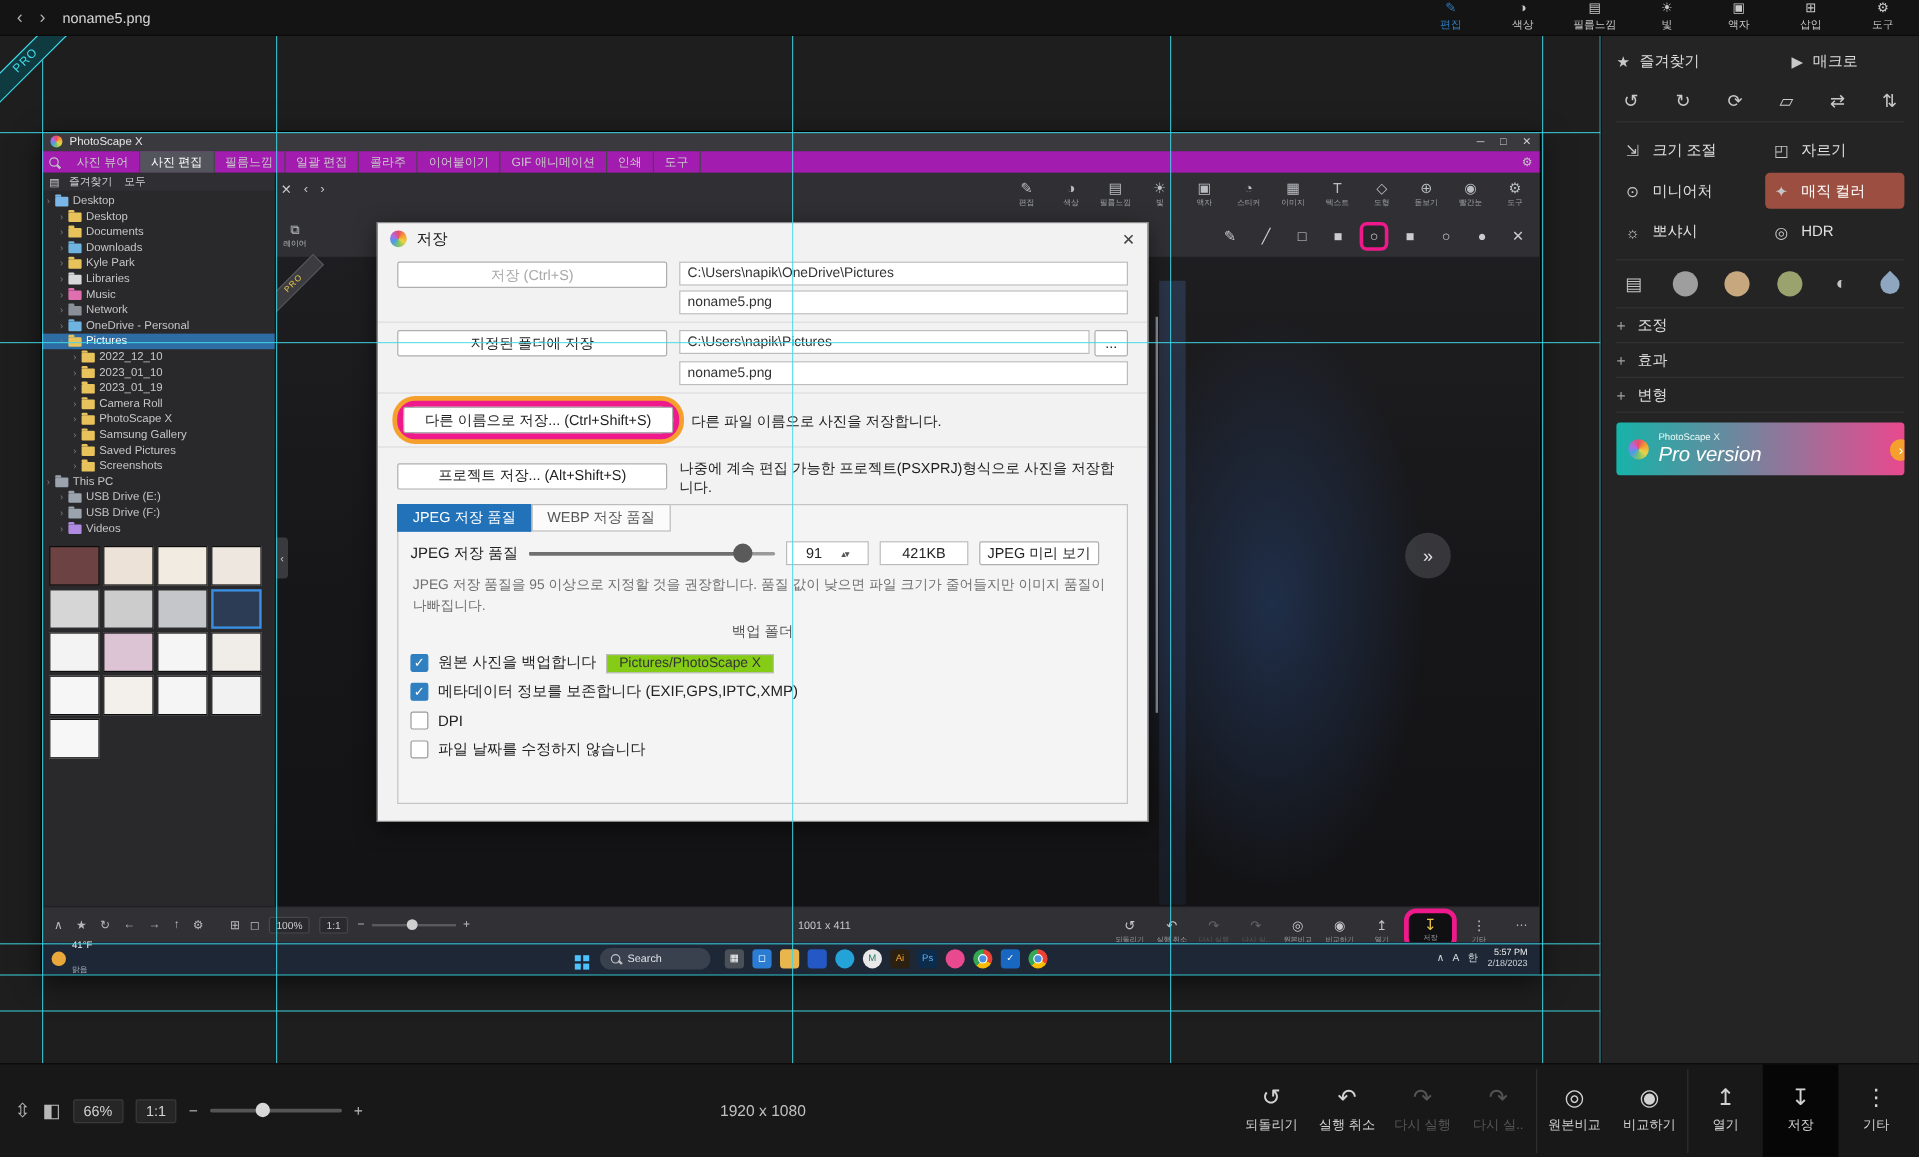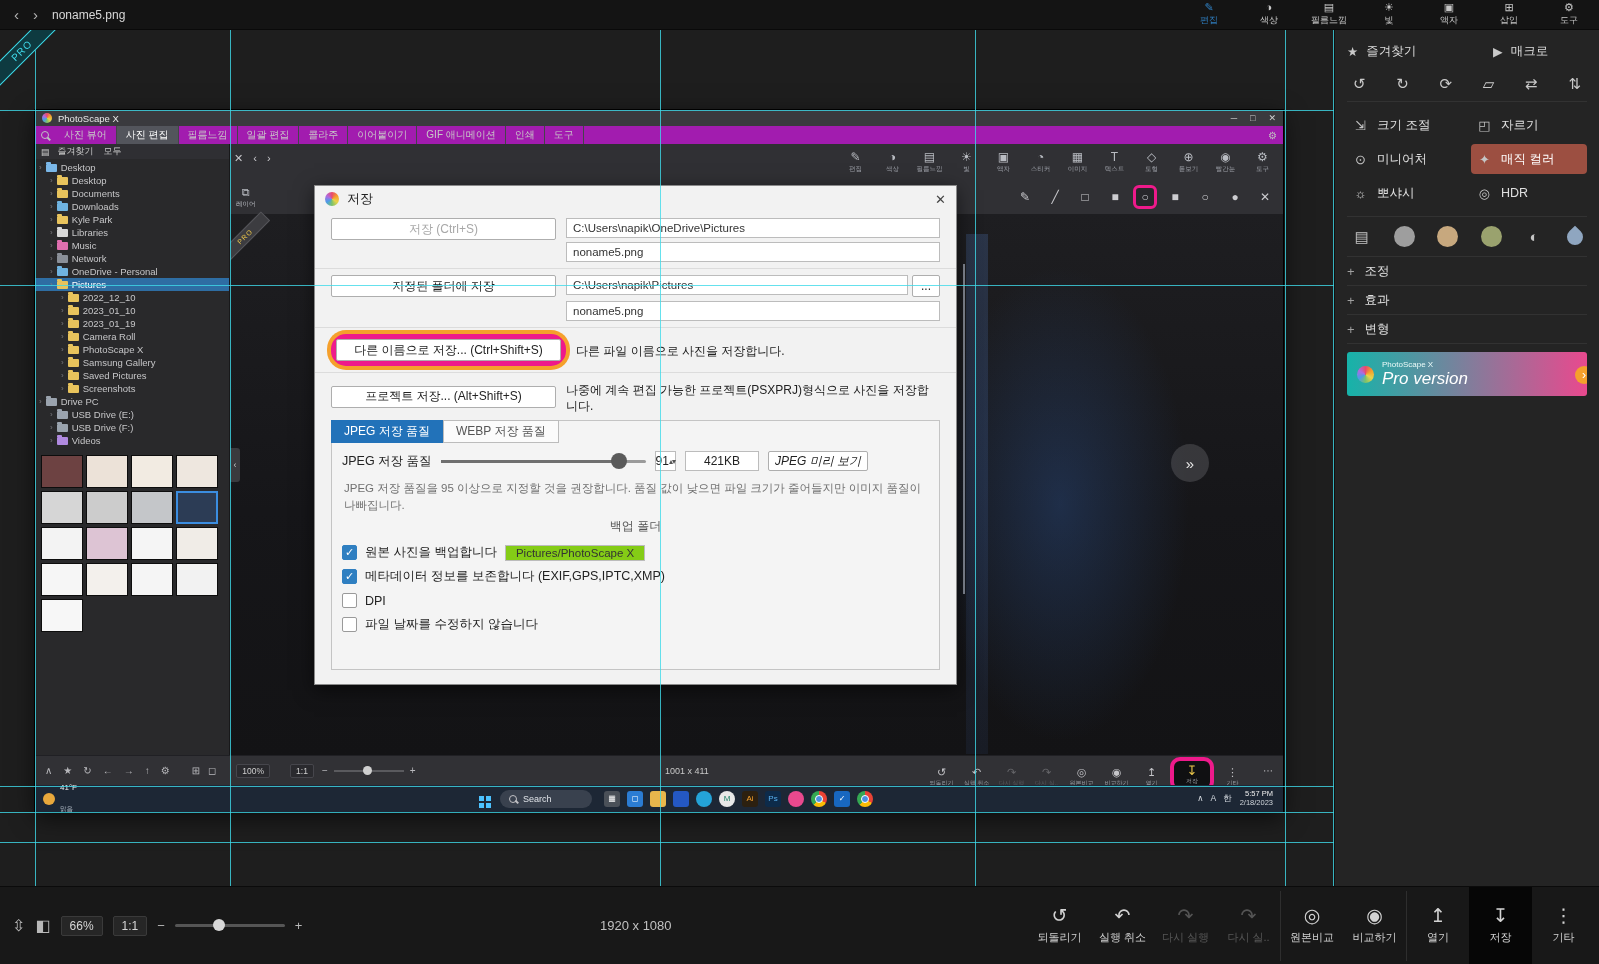--- a/index.html
+++ b/index.html
@@ -117,51 +117,51 @@
 .dlg-title { height:26px; display:flex; align-items:center; gap:8px; padding:0 10px; font-size:13px; color:#222; }
 .dlg-close { margin-left:auto; color:#444; font-size:13px; }
 .dlg-body { padding:6px 16px 0; }
 .dlg-sep { height:1px; background:#dcdcdc; margin:6px -16px; }
 .dlg-row { display:flex; gap:10px; align-items:flex-start; }
 .dlg-row.mid { align-items:center; }
 .dlg-col { flex:1; display:flex; flex-direction:column; gap:4px; }
 .dlg-btn { width:225px; height:22px; background:#fff; border:1px solid #aeaeae; border-radius:2px; font-size:12px; color:#222; font-family:"Liberation Sans",sans-serif; flex:0 0 auto; }
 .dlg-btn.disabled { color:#a8a8a8; }
 .dlg-btn.browse { width:28px; margin-left:4px; }
-.dlg-btn.preview { width:100px; height:20px;font-style:italic; }
+.dlg-btn.preview { width:100px; height:20px; }
 .dlg-field { height:20px; background:#fff; border:1px solid #bcbcbc; font-size:11.5px; color:#333; display:flex; align-items:center; padding:0 6px; white-space:nowrap; overflow:hidden; }
 .grow { flex:1; }
 .dlg-desc { font-size:12px; color:#222; line-height:1.35; padding-top:3px; }
 .ann { display:inline-block; border:5px solid var(--accent-pink); border-radius:15px; box-shadow:0 0 0 4px var(--accent-orange); background:#fff; flex:0 0 auto; }
 .ann .dlg-btn { border:1px solid #aeaeae; display:block; }
 .dlg-panel { position:relative; margin-top:6px; border:1px solid #c4c4c4; height:250px; padding:30px 10px 6px; background:#f4f4f4; }
 .dlg-tabs { position:absolute; top:-1px; left:-1px; display:flex; }
 .dlg-tab { height:23px; display:flex; align-items:center; padding:0 12px; font-size:12px; border:1px solid #bcbcbc; background:#fbfbfb; color:#555; }
 .dlg-tab.active { background:var(--tab-blue); color:#fff; border-color:var(--tab-blue); }
 .quality-row { display:flex; align-items:center; gap:9px; font-size:12.5px; color:#222; }
 .q-slider { width:205px; height:3px; background:#9a9a9a; border-radius:2px; position:relative; }
 .q-slider .fill { position:absolute; left:0; top:0; height:3px; width:87%; background:#6f6f6f; }
 .q-slider .th { position:absolute; left:calc(87% - 8px); top:-7px; width:16px; height:16px; border-radius:50%; background:#5a5a5a; }
-.spin { display:flex; align-items:center; border:1px solid #bcbcbc; background:#fff; height:20px; padding:0 0; gap:0; font-size:12px; }
+.spin { display:flex; align-items:center; border:1px solid #bcbcbc; background:#fff; height:20px; padding:0 16px; gap:16px; font-size:12px; }
 .spin .arr { font-size:8px; color:#555; letter-spacing:-1px; }
 .kb { border:1px solid #bcbcbc; background:#fff; height:20px; display:flex; align-items:center; justify-content:center; width:74px; font-size:12px; }
 .note { font-size:11.5px; color:#707070; line-height:1.45; margin:9px 2px 4px; }
 .backup-title { text-align:center; font-size:12px; color:#555; margin:4px 0 6px; }
 .check-row { display:flex; align-items:center; gap:8px; height:24px; font-size:12.5px; color:#222; }
 .checkbox { width:15px; height:15px; border:1px solid #9a9a9a; background:#fff; border-radius:2px; display:flex; align-items:center; justify-content:center; font-size:11px; color:#fff; flex:0 0 auto; }
 .check-row.checked .checkbox { background:var(--accent-blue); border-color:var(--accent-blue); }
 .check-row.checked .checkbox::after { content:"✓"; }
 .check-field { border:1px solid #bcbcbc; background:#84cc16; padding:1px 10px; font-size:11.5px; color:#333; }
 .check-field:empty { display:none; }
 
 
 .in-statusbar { position:absolute; left:0; right:0; bottom:27px; height:30px; background:#313135; border-top:1px solid #202024; display:flex; align-items:center; z-index:6; }
 .isb-nav { display:flex; gap:11px; color:#b8b8bc; font-size:10px; padding-left:10px; }
 .isb-view { display:flex; gap:8px; color:#b8b8bc; font-size:10px; margin-left:22px; }
-.chip-s { background:#2a2a2e; border:1px solid #46464c; color:#cfcfcf; font-size:8.5px; padding:1px 5px; border-radius:2px; margin-left:20px; }
+.chip-s { background:#2a2a2e; border:1px solid #46464c; color:#cfcfcf; font-size:8.5px; padding:1px 5px; border-radius:2px; margin-left:8px; }
 .slider-i { width:70px; height:2px; background:#5a5a5e; position:relative; margin:0 6px; }
 .slider-i .th { position:absolute; top:-4px; left:42%; width:9px; height:9px; border-radius:50%; background:#d0d0d0; }
 .isb-size { position:absolute; left:630px; font-size:9px; color:#c8c8c8; }
 .isb-actions { position:absolute; right:34px; display:flex; align-items:flex-end; gap:2px; }
 .in-action { width:33px; display:flex; flex-direction:column; align-items:center; gap:1px; color:#c5c5c9; }
 .in-action i { font-style:normal; font-size:11px; line-height:11px; }
 .in-action b { font-weight:normal; font-size:6px; white-space:nowrap; color:#9a9da4; }
 .in-action.dim { opacity:.35; }
 .in-action.annotated { border:4px solid var(--accent-pink); border-radius:10px; background:#101012; padding:4px 2px 2px; position:relative; top:4px; width:44px; }
 .in-action.annotated i { color:#e8c44a; font-size:13px; }
@@ -384,21 +384,21 @@
 
             <div class="tree-item" style="padding-left: 26px; --c: #e8c35c;">
               <span class="tw">›</span>
               <span class="folder-ico"></span>
               <span>Screenshots</span>
             </div>
 
             <div class="tree-item" style="padding-left: 4px; --c: #9aa3ae;">
               <span class="tw">›</span>
               <span class="folder-ico"></span>
-              <span>Drive PC</span>
+              <span>This PC</span>
             </div>
 
             <div class="tree-item" style="padding-left: 15px; --c: #9aa3ae;">
               <span class="tw">›</span>
               <span class="folder-ico"></span>
               <span>USB Drive (E:)</span>
             </div>
 
             <div class="tree-item" style="padding-left: 15px; --c: #9aa3ae;">
               <span class="tw">›</span>

